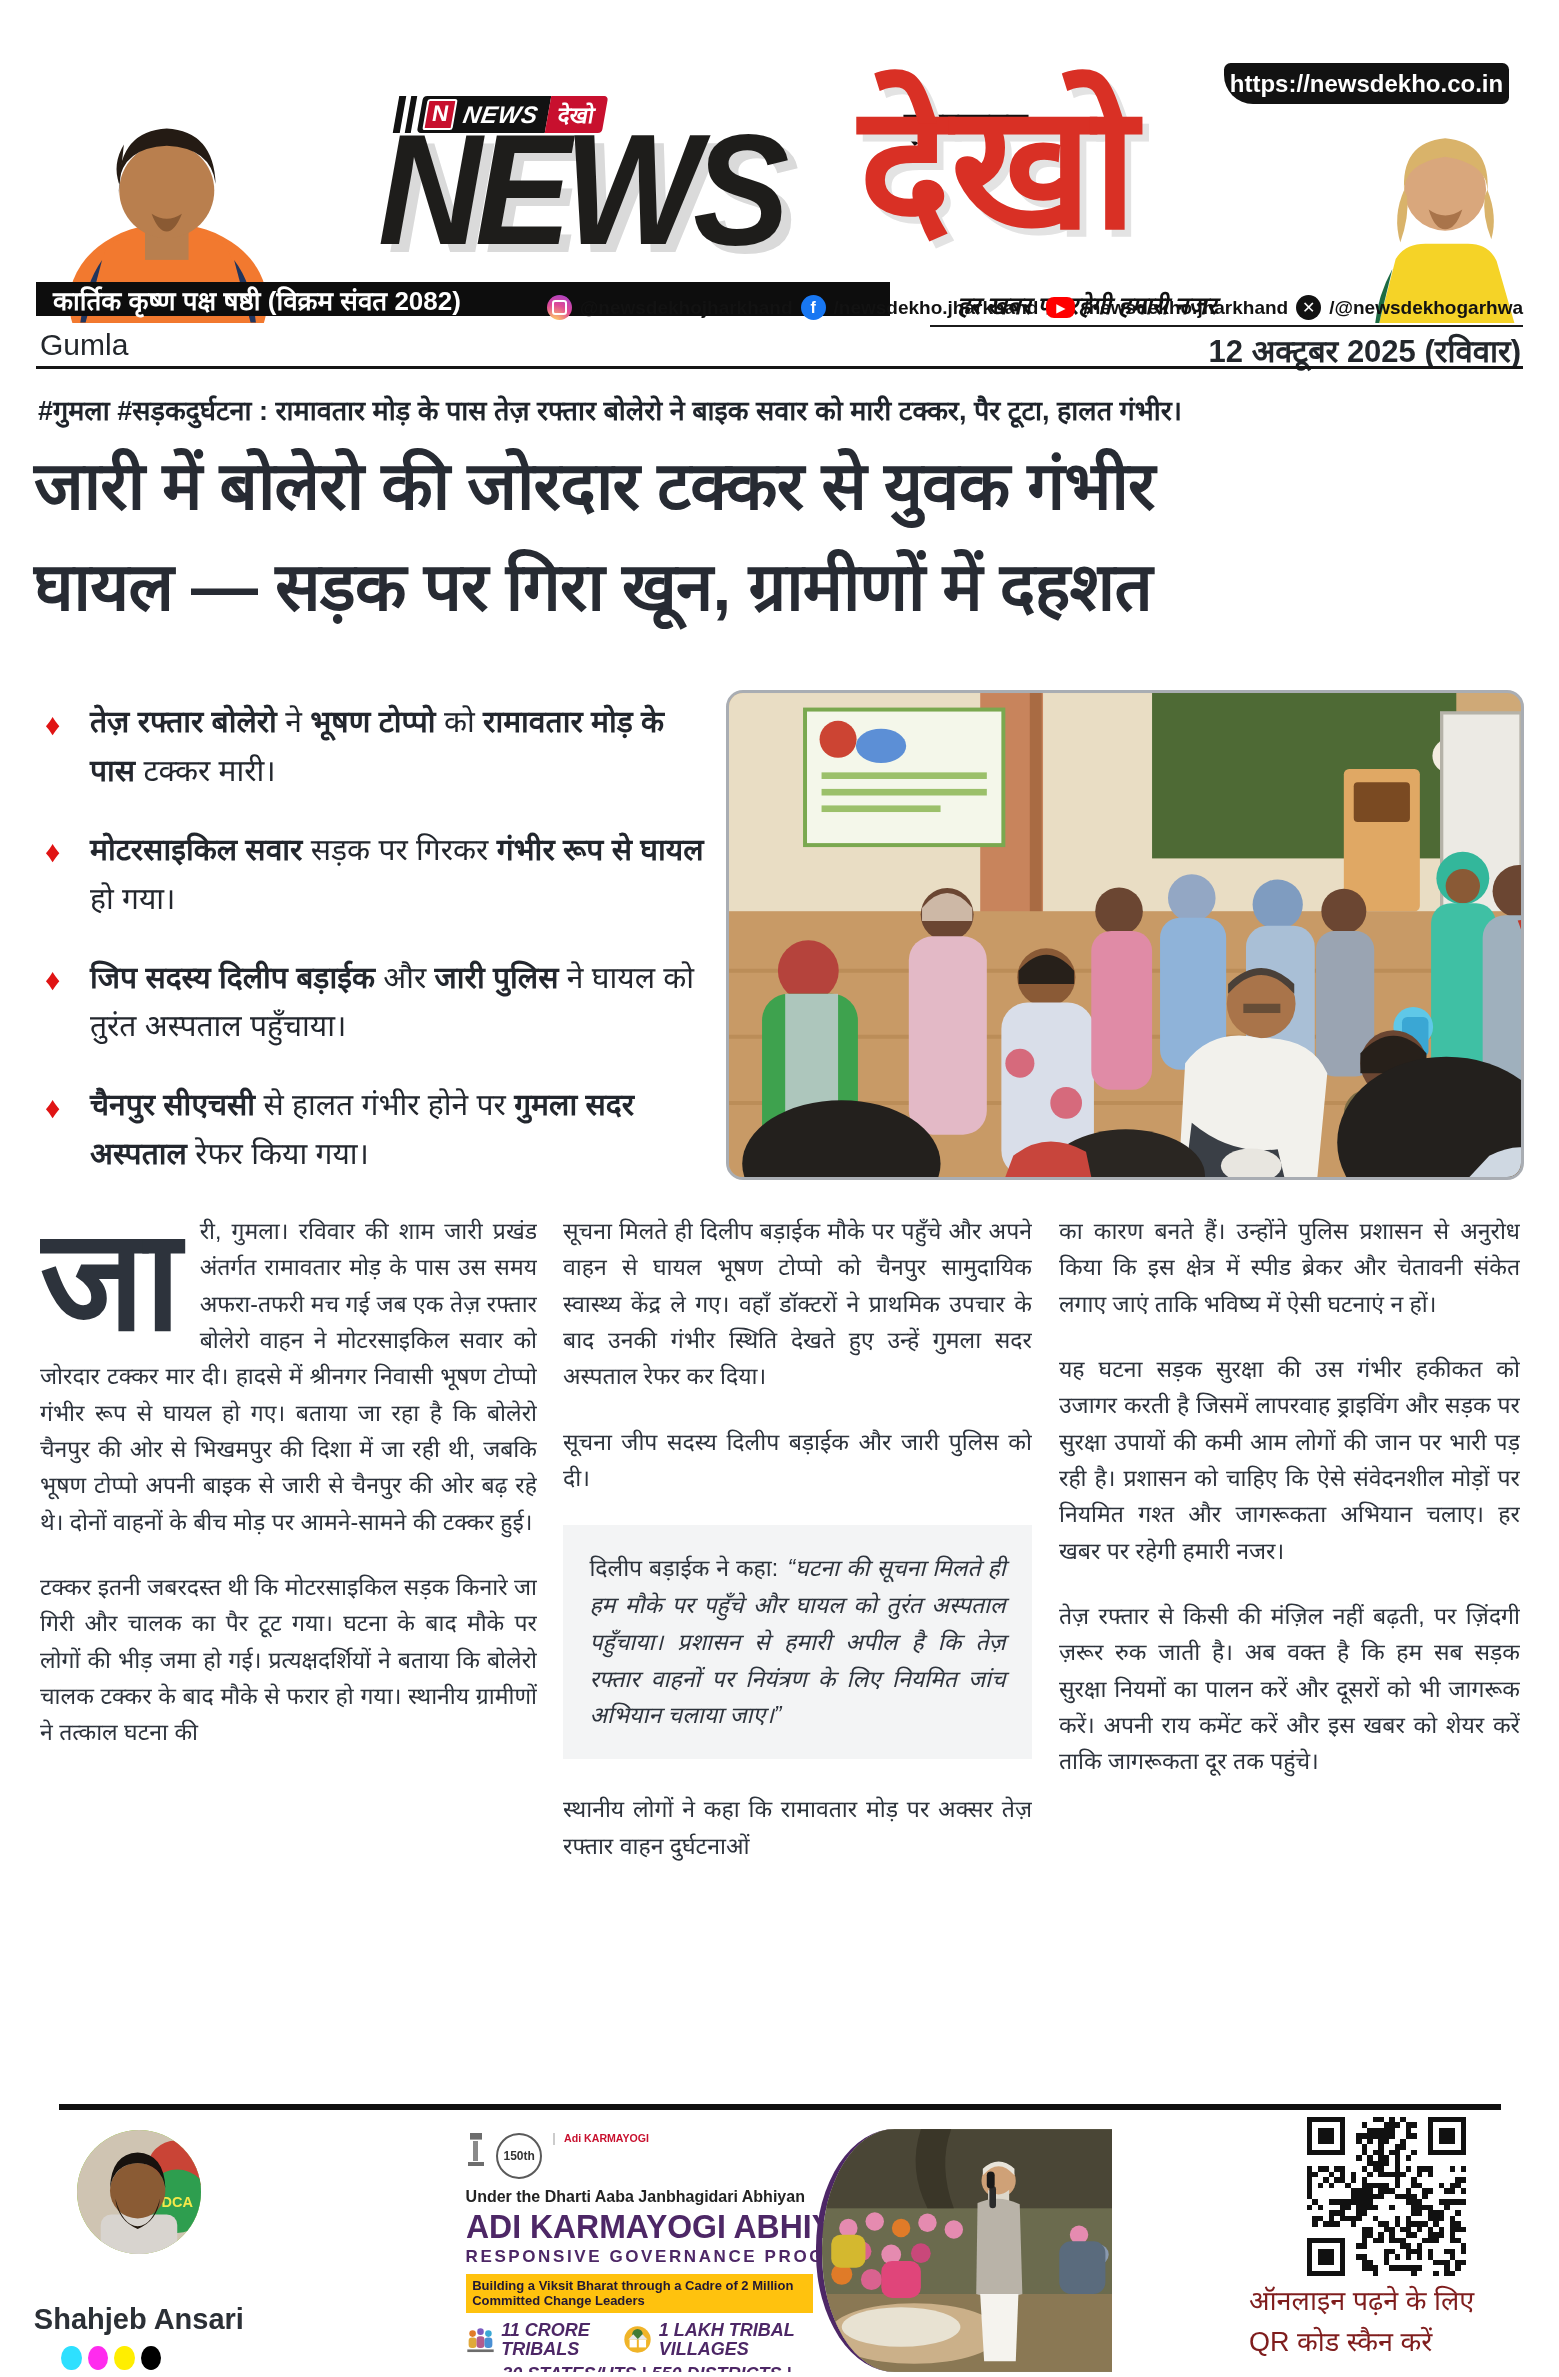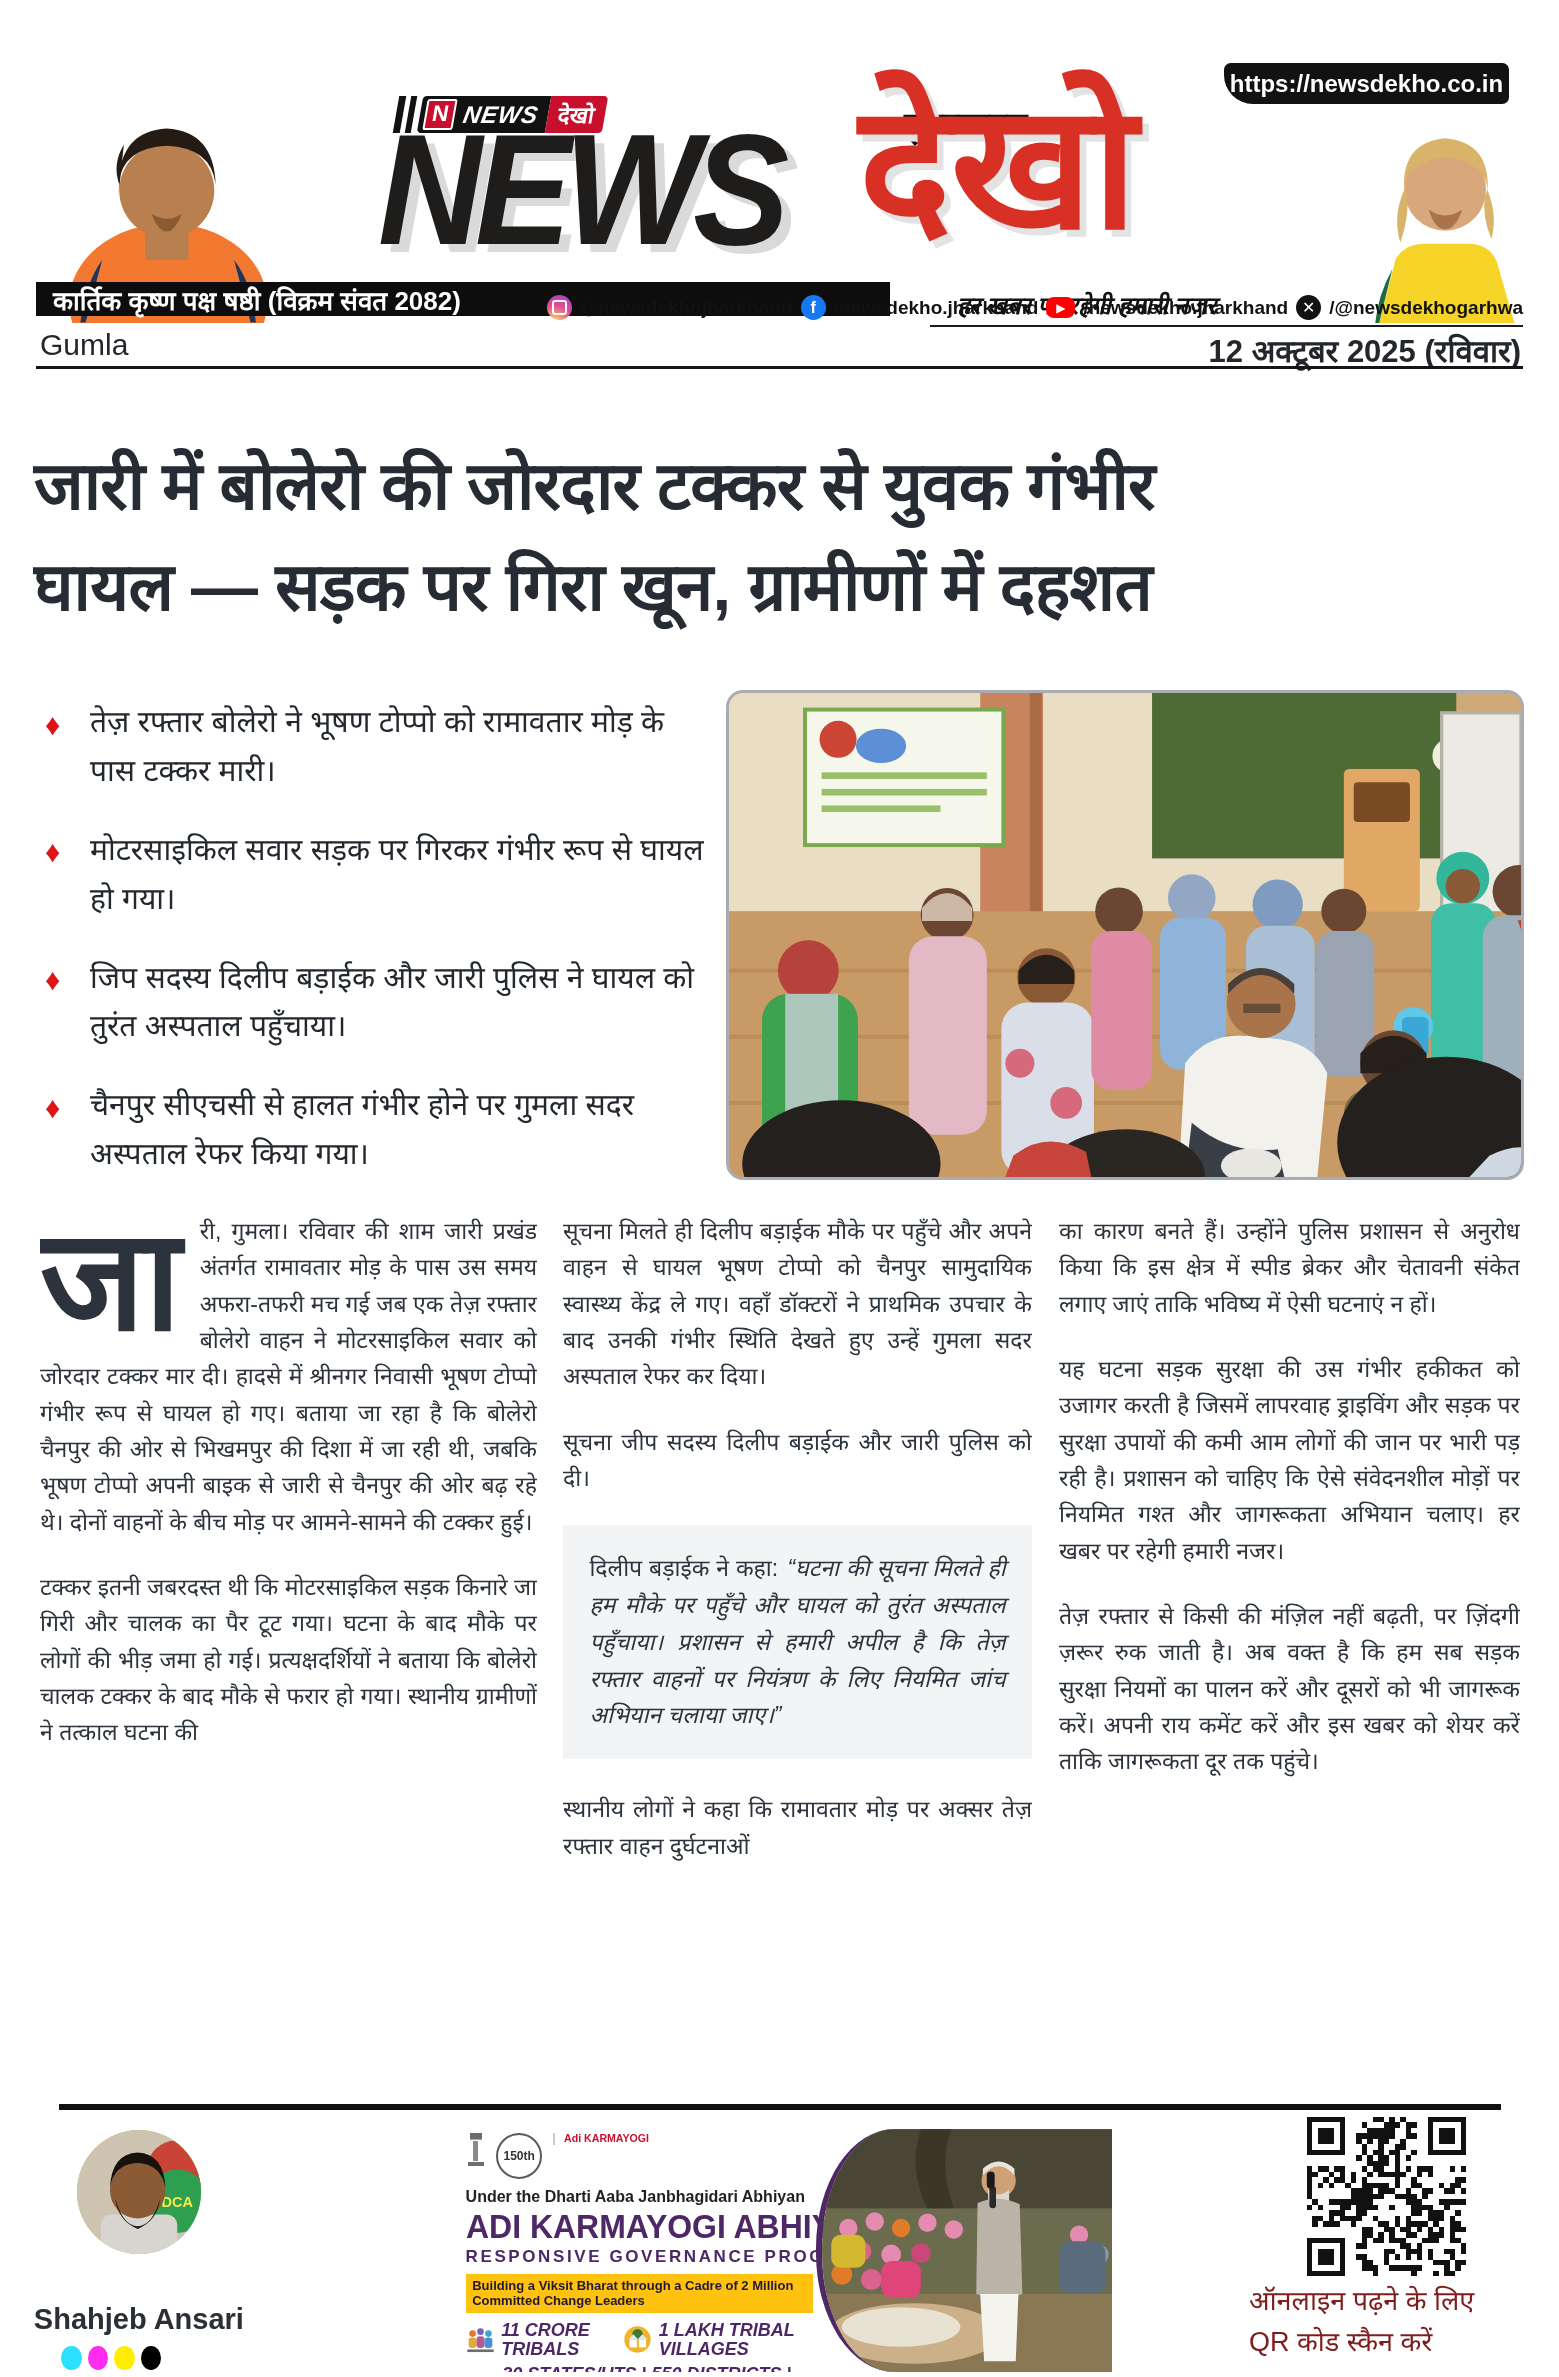--- a/index.html
+++ b/index.html
@@ -53,21 +53,21 @@
   
   .kicker{position:absolute;left:38px;top:391px;width:1483px;font-size:27px;font-weight:700;color:#1f242b;}
   .headline{position:absolute;left:34px;top:436px;width:1491px;font-size:67px;line-height:1.5;
     font-weight:900;color:#272b33;letter-spacing:-0.7px;}
 
   
   .bullets{position:absolute;left:41px;top:698px;width:675px;}
   .bullet{position:relative;padding-left:49px;font-size:30px;line-height:1.63;color:#23272e;
     font-weight:500;margin-bottom:30px;}
   .bullet .diamond{position:absolute;left:4px;top:2.6px;color:#e01414;font-size:30px;}
-  .bullet b{font-weight:400;}
+  .bullet b{font-weight:700;}
 
   .news-photo{position:absolute;left:726px;top:690px;width:792px;height:484px;border:3.3px solid #a9adb3;
     border-radius:17px;overflow:hidden;background:#cfa977;}
   .news-photo svg{display:block;width:100%;height:100%;}
 
   
   .col{position:absolute;top:1213px;height:887px;overflow:hidden;}
   .col-1{left:40px;width:497px;}
   .col-2{left:563px;width:469px;}
   .col-3{left:1059px;width:461px;}
@@ -173,20 +173,21 @@
     <span>/newsdekho.jharkhand</span>
     <span class="sicon x">✕</span>
     <span>/@newsdekhogarhwa</span>
   </div>
   <div class="social-rule"></div>
 
   <div class="loc-row-location">Gumla</div>
   <div class="loc-row-date">12 अक्टूबर 2025 (रविवार)</div>
   <div class="main-rule"></div>
 
+  <div class="kicker">#गुमला #सड़कदुर्घटना : रामावतार मोड़ के पास तेज़ रफ्तार बोलेरो ने बाइक सवार को मारी टक्कर, पैर टूटा, हालत गंभीर।</div>
   <div class="headline">
     <div>जारी में बोलेरो की जोरदार टक्कर से युवक गंभीर</div>
     <div>घायल — सड़क पर गिरा खून, ग्रामीणों में दहशत</div>
   </div>
 
   <div class="bullets">
     <div class="bullet">
       <span class="diamond">♦</span>
       <b>तेज़ रफ्तार बोलेरो</b><span> ने </span><b>भूषण टोप्पो</b><span> को </span><b>रामावतार मोड़ के पास</b><span> टक्कर मारी।</span>
     </div>

